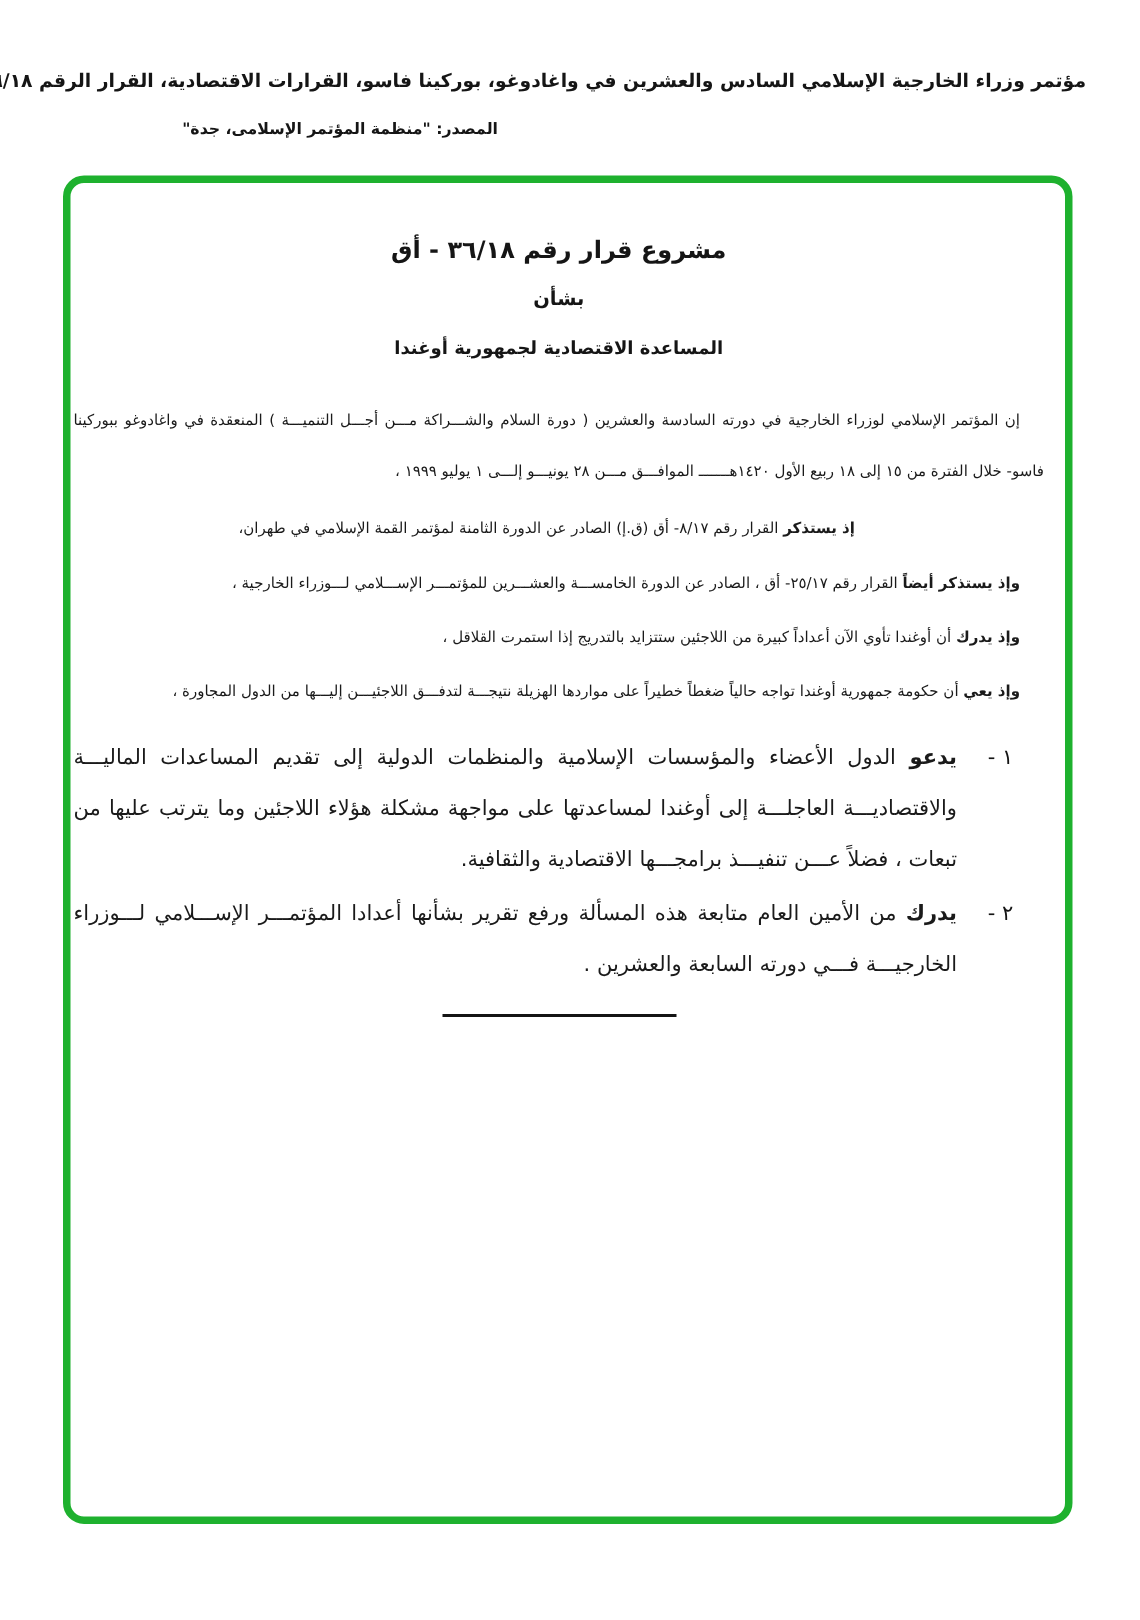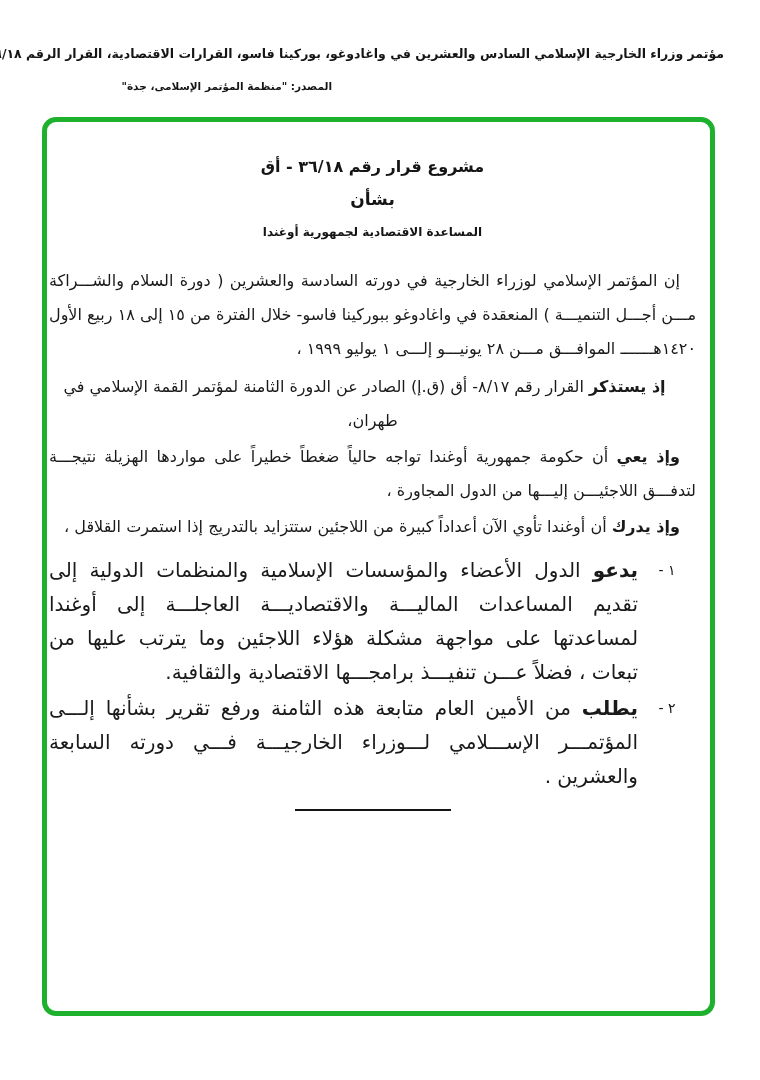--- a/index.html
+++ b/index.html
@@ -44,26 +44,26 @@
     border-radius: 14px;
     padding: 16px 14px 0 2px;
     background: #ffffff;
   }
   .title-block {
     margin-top: 12px;
     text-align: center;
     font-weight: bold;
   }
   .title-line-1 { font-size: 16px; line-height: 33px; }
-  .title-line-2 { font-size: 17px; line-height: 33px; }
+  .title-line-2 { font-size: 13px; line-height: 33px; }
   .title-line-3 { font-size: 12px; line-height: 33px; }
 
   .para {
     margin: 0;
-    font-size: 16px;
+    font-size: 10px;
     line-height: 34px;
     text-align: justify;
     text-indent: 16px;
     color: #1a1a1a;
   }
   .para .lead, .itext .lead { font-weight: bold; }
   .p1 { margin-top: 15px; }
   .p2 { margin-top: 4px; text-align: center; }
   .p3 { margin-top: 3px; }
   .p4 { margin-top: 2px; }
@@ -75,21 +75,21 @@
   .item + .item { margin-top: 2px; }
   .item .num {
     flex: 0 0 58px;
     font-size: 14px;
     line-height: 34px;
     text-align: center;
     white-space: nowrap;
   }
   .item .itext {
     flex: 1;
-    font-size: 20px;
+    font-size: 14px;
     line-height: 34px;
     text-align: justify;
     color: #1a1a1a;
   }
   .end-rule {
     width: 156px; height: 2px;
     background: #141414;
     margin: 16px auto 0 auto;
   }
 </style>
@@ -108,36 +108,37 @@
     <div class="title-block">
       <div class="title-line-1">مشروع قرار رقم ٣٦/١٨ - أق</div>
       <div class="title-line-2">بشأن</div>
       <div class="title-line-3">المساعدة الاقتصادية لجمهورية أوغندا</div>
     </div>
 
     <p class="para p1"><span class="lead"></span><span>إن المؤتمر الإسلامي لوزراء الخارجية في دورته السادسة والعشرين ( دورة السلام والشـــراكة مـــن أجـــل التنميـــة ) المنعقدة في واغادوغو ببوركينا فاسو- خلال الفترة من ١٥ إلى ١٨ ربيع الأول ١٤٢٠هـــــــ الموافـــق مـــن ٢٨ يونيـــو إلـــى ١ يوليو ١٩٩٩ ،</span></p>
 
     <p class="para p2"><span class="lead">إذ يستذكر</span><span> القرار رقم ٨/١٧- أق (ق.إ) الصادر عن الدورة الثامنة لمؤتمر القمة الإسلامي في طهران،</span></p>
 
+    <p class="para p3"><span class="lead">وإذ يستذكر أيضاً</span><span> القرار رقم ٢٥/١٧- أق ، الصادر عن الدورة الخامســـة والعشـــرين للمؤتمـــر الإســـلامي لـــوزراء الخارجية ،</span></p>
+
+    <p class="para p5"><span class="lead">وإذ يدرك</span><span> أن أوغندا تأوي الآن أعداداً كبيرة من اللاجئين ستتزايد بالتدريج إذا استمرت القلاقل ،</span></p>
 
     <p class="para p4"><span class="lead">وإذ يعي</span><span> أن حكومة جمهورية أوغندا تواجه حالياً ضغطاً خطيراً على مواردها الهزيلة نتيجـــة لتدفـــق اللاجئيـــن إليـــها من الدول المجاورة ،</span></p>
-
-    <p class="para p5"><span class="lead">وإذ يدرك</span><span> أن أوغندا تأوي الآن أعداداً كبيرة من اللاجئين ستتزايد بالتدريج إذا استمرت القلاقل ،</span></p>
 
 
     <div class="op-list">
 
       <div class="item">
         <div class="num">١ -</div>
         <div class="itext"><span class="lead">يدعو</span><span> الدول الأعضاء والمؤسسات الإسلامية والمنظمات الدولية إلى تقديم المساعدات الماليـــة والاقتصاديـــة العاجلـــة إلى أوغندا لمساعدتها على مواجهة مشكلة هؤلاء اللاجئين وما يترتب عليها من تبعات ، فضلاً عـــن تنفيـــذ برامجـــها الاقتصادية والثقافية.</span></div>
       </div>
 
       <div class="item">
         <div class="num">٢ -</div>
-        <div class="itext"><span class="lead">يطلب</span><span> من الأمين العام متابعة هذه الثامنة  ورفع تقرير بشأنها إلـــى المؤتمـــر الإســـلامي لـــوزراء الخارجيـــة فـــي دورته السابعة والعشرين .</span></div>
+        <div class="itext"><span class="lead">يدرك</span><span> من الأمين العام متابعة هذه المسألة  ورفع تقرير بشأنها أعدادا المؤتمـــر الإســـلامي لـــوزراء الخارجيـــة فـــي دورته السابعة والعشرين .</span></div>
       </div>
 
     </div>
 
     <div class="end-rule"></div>
 
   </div>
 
 </div>
 

